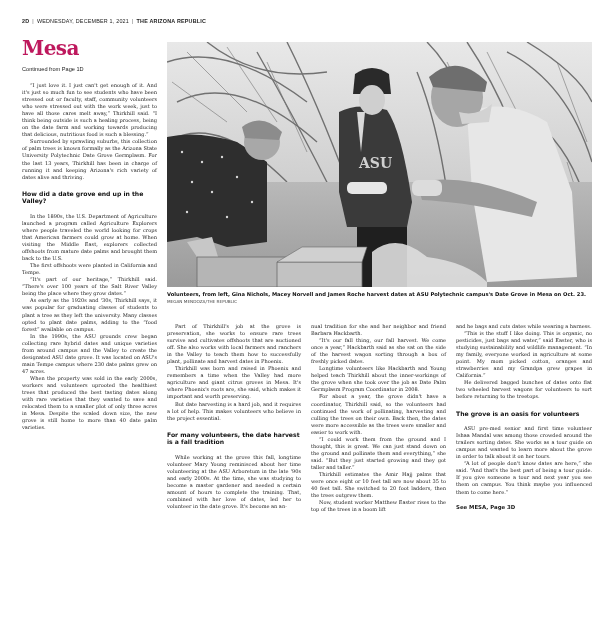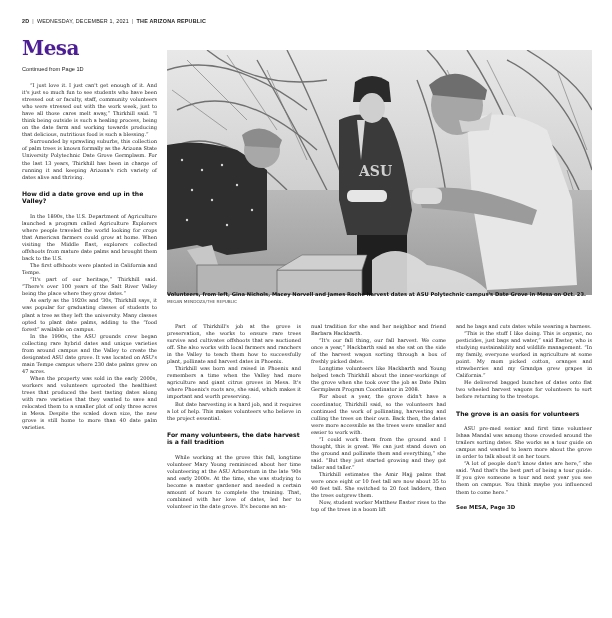--- a/index.html
+++ b/index.html
@@ -1,31 +1,31 @@
 <!DOCTYPE html>
 <html><head>
 <meta charset="utf-8">
 <style>
   html, body { margin:0; padding:0; background:#ffffff; }
   body { width:612px; height:618px; position:relative; overflow:hidden; color:#1a1a1a; }
   .folio { position:absolute; left:22px; top:18px; font-family:"Liberation Sans", sans-serif; font-size:5.4px; letter-spacing:0.2px; color:#222; white-space:nowrap; }
   .folio .pg { font-weight:bold; }
   .folio .sep { margin:0 3px; color:#666; }
   .folio .pub { font-weight:bold; }
-  .headline { position:absolute; left:22px; top:36px; font-family:"DejaVu Serif", serif; font-weight:bold; font-size:20px; letter-spacing:-0.5px; color:#4c1d95; }
+  .headline { position:absolute; left:22px; top:36px; font-family:"DejaVu Serif", serif; font-weight:bold; font-size:20px; letter-spacing:-0.5px; color:#be185d; }
   .contd { position:absolute; left:22px; top:66px; font-family:"Liberation Sans", sans-serif; font-size:5.6px; color:#222; }
   .col { position:absolute; font-family:"DejaVu Serif", serif; font-size:5.05px; line-height:7.05px; text-align:justify; color:#1d1d1d; hyphens:auto; }
   .col p { margin:0; text-indent:8px; }
   .col h3 { font-family:"DejaVu Sans", sans-serif; font-weight:bold; font-size:6.1px; line-height:7.6px; margin:9px 0 8px 0; text-align:left; color:#111; }
   .col .see { font-family:"DejaVu Sans", sans-serif; font-weight:bold; font-size:5.4px; margin-top:8px; text-indent:0; }
   #c1 { left:22px; top:82px; width:135px; }
   #c2 { left:167px; top:323px; width:134px; }
   #c3 { left:311px; top:323px; width:135px; }
   #c4 { left:456px; top:323px; width:136px; }
-  .photo { position:absolute; left:167px; top:42px; width:425px; height:245px; overflow:hidden; background:#8a8a8a;margin-top:8px; }
+  .photo { position:absolute; left:167px; top:42px; width:425px; height:245px; overflow:hidden; background:#8a8a8a; }
   .caption { position:absolute; left:167px; top:291px; width:425px; font-family:"DejaVu Sans", sans-serif; font-weight:bold; font-size:5.2px; line-height:7px; color:#111; }
   .caption .credit { font-weight:normal; font-size:4.2px; color:#444; }
 </style>
 </head>
 <body>
 
 <div class="folio">
   <span class="pg">2D</span><span class="sep">|</span><span>WEDNESDAY, DECEMBER 1, 2021</span><span class="sep">|</span><span class="pub">THE ARIZONA REPUBLIC</span>
 </div>
 

